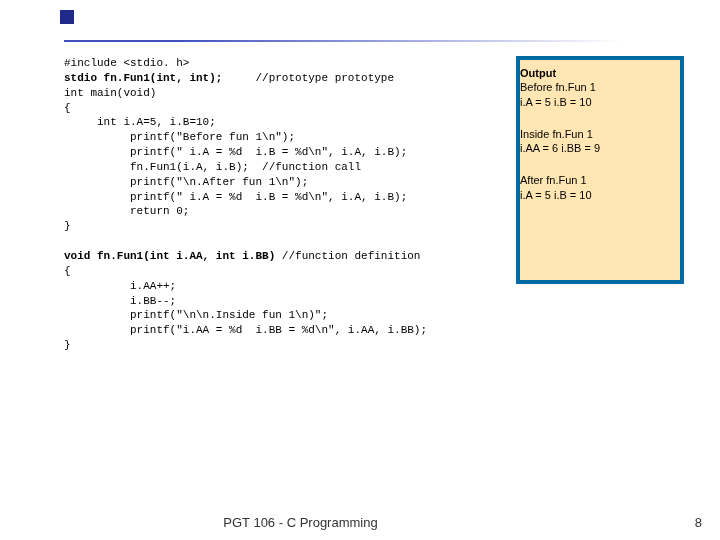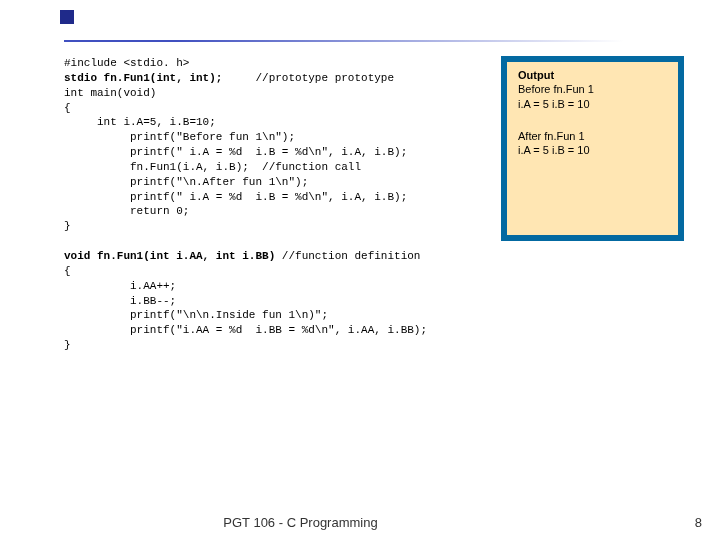--- a/index.html
+++ b/index.html
@@ -46,22 +46,22 @@
     white-space: pre;
     color: #000;
   }
   .code b { font-weight: bold; }
   .output-box {
     position: absolute;
     top: 0;
     right: 36px;
     width: 152px;
     background: #ffe6b3;
-    border: 6px solid #0369a1;
-    padding: 6px 8px 60px 11px;
+    border: 4px solid #0369a1;
+    padding: 6px 8px 60px 0;
     font-family: Arial, Helvetica, sans-serif;
     font-size: 11px;
     line-height: 1.3;
     color: #000;
   }
   .output-box .group { margin-bottom: 18px; }
   .output-box b { font-weight: bold; }
   .footer {
     position: absolute;
     bottom: 10px;
@@ -109,20 +109,24 @@
 <span>          printf("i.AA = %d  i.BB = %d\n", i.AA, i.BB);</span>
 <span>}</span></div>
 
   <div class="output-box">
     <div class="group">
       <b>Output</b><br>
       <span>Before fn.Fun 1</span><br>
       <span>i.A = 5 i.B = 10</span>
     </div>
     <div class="group">
+      <span>Inside fn.Fun 1</span><br>
+      <span>i.AA = 6 i.BB = 9</span>
+    </div>
+    <div class="group">
       <span>After fn.Fun 1</span><br>
       <span>i.A = 5 i.B = 10</span>
     </div>
   </div>
 
 </div>
 
 <div class="footer">PGT 106 - C Programming</div>
 <div class="pagenum">8</div>
 

